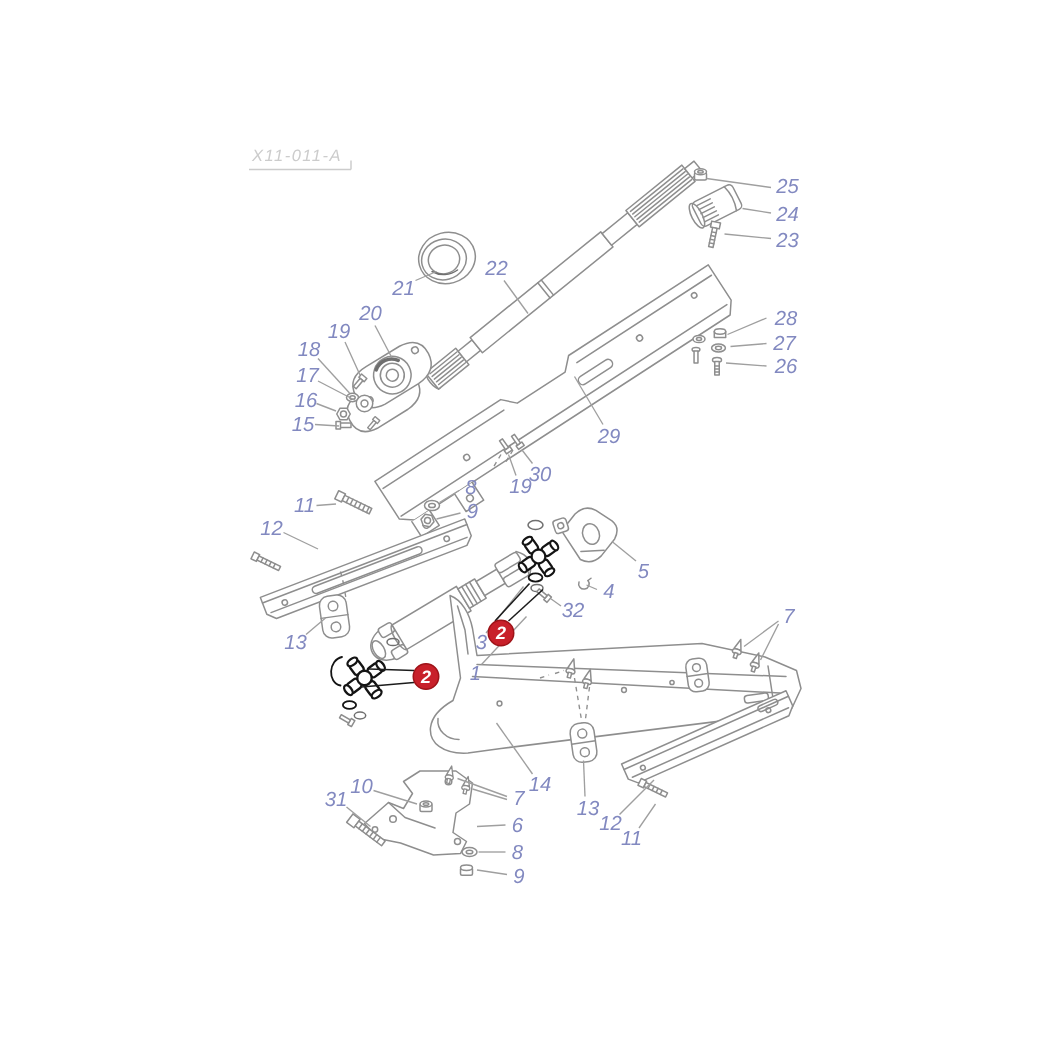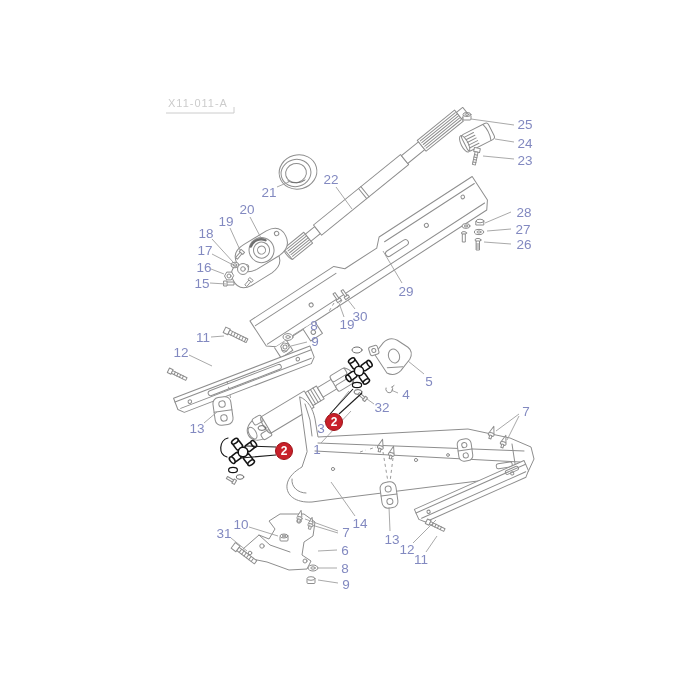--- a/index.html
+++ b/index.html
@@ -1,17 +1,17 @@
 <!DOCTYPE html>
 <html><head>
 <meta charset="utf-8">
 <style>
   html,body{margin:0;padding:0;background:#ffffff;}
   .stage{position:relative;width:700px;height:700px;background:#ffffff;overflow:hidden;
-         font-family:"Liberation Sans",sans-serif;}
+         font-family:"Liberation Sans",sans-serif;font-style:italic;}
   svg{display:block;}
   
   .a  {stroke:#8e8e8e;stroke-width:1;fill:none;stroke-linejoin:round;stroke-linecap:round;}
   .af {stroke:#8e8e8e;stroke-width:1;fill:#ffffff;stroke-linejoin:round;stroke-linecap:round;}
   .ad {stroke:#6f6f6f;stroke-width:1;fill:none;stroke-linecap:round;}
   .ink{stroke:#141414;stroke-width:1.5;fill:#ffffff;stroke-linejoin:round;}
   .inkl{stroke:#141414;stroke-width:1.2;fill:none;stroke-linecap:round;}
   .dash{stroke:#8e8e8e;stroke-width:0.9;stroke-dasharray:3 3;fill:none;}
   
   .leader{stroke:#9f9f9f;stroke-width:0.9;fill:none;}

